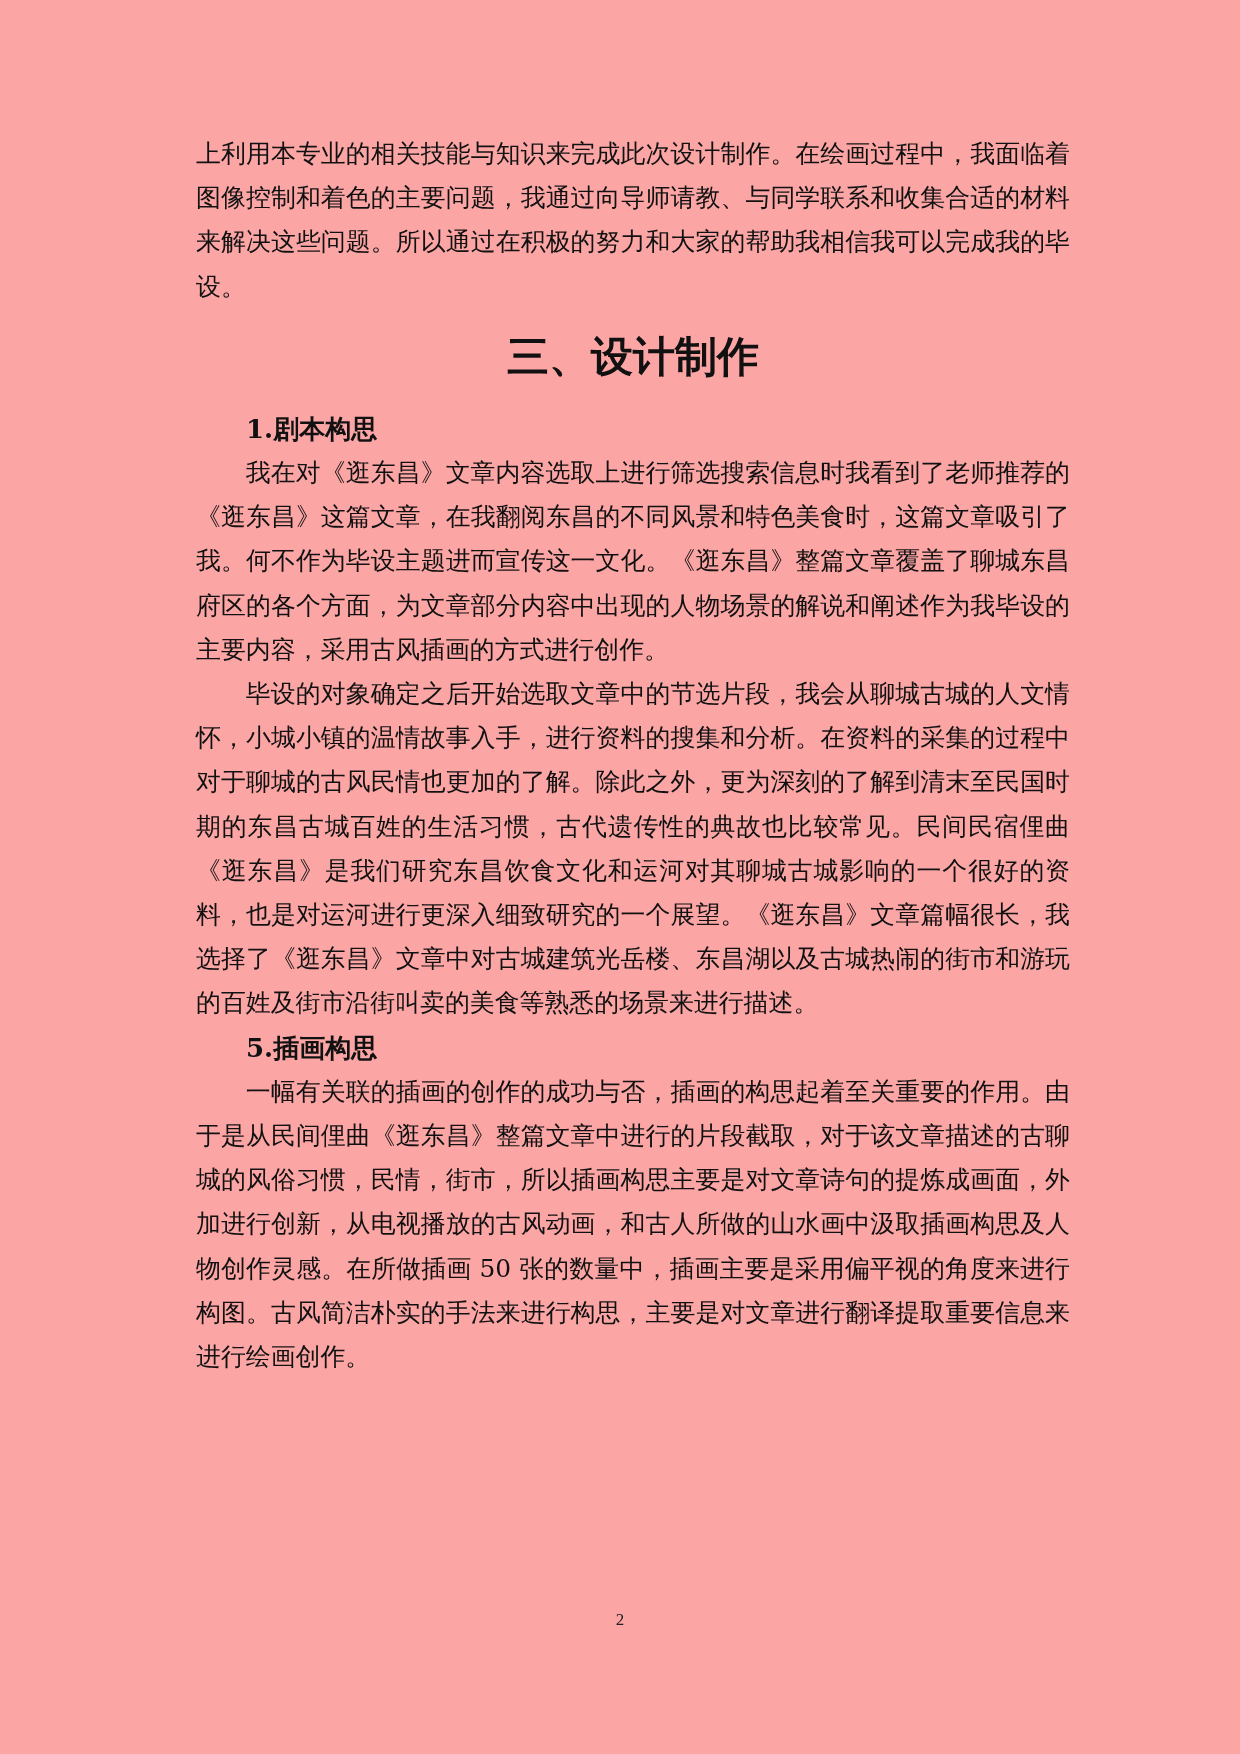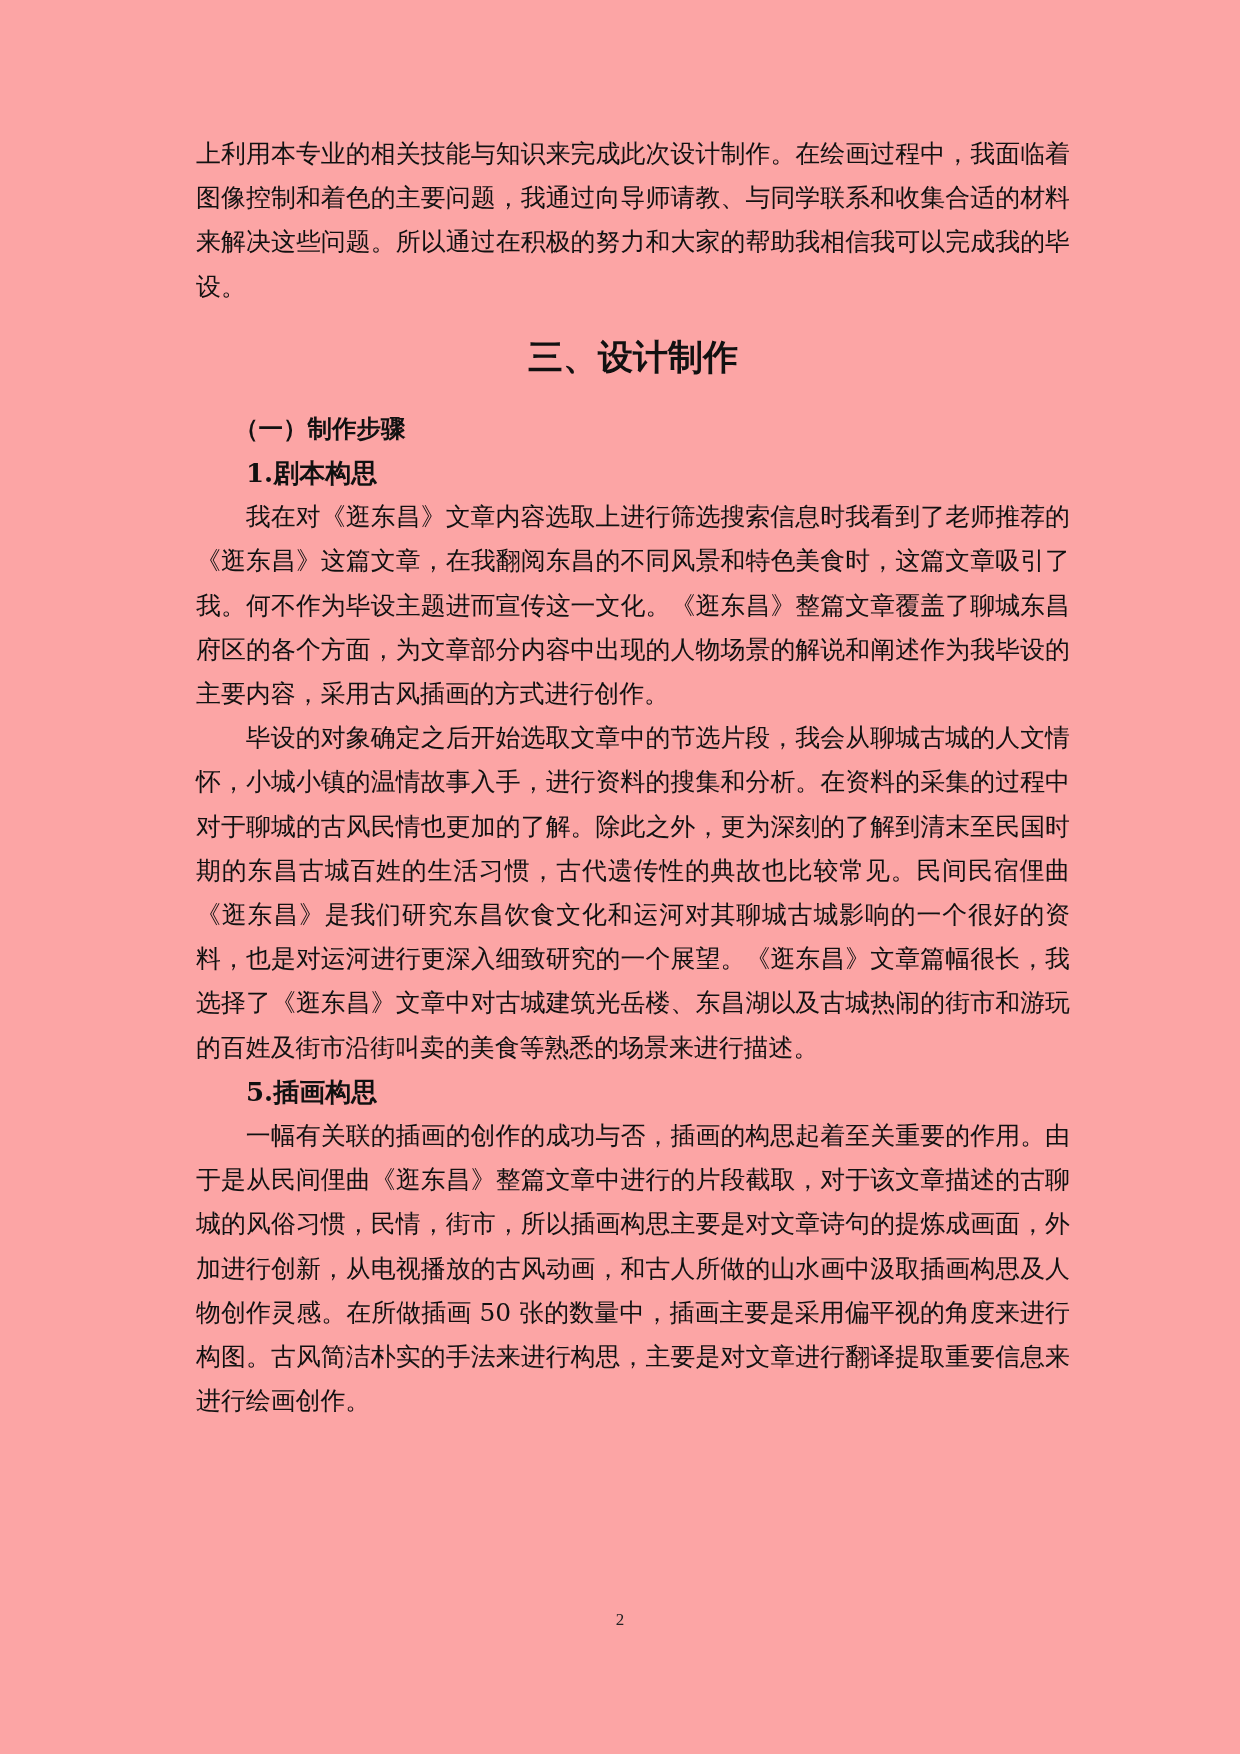--- a/index.html
+++ b/index.html
@@ -37,21 +37,21 @@
       text-align-last: left;
       letter-spacing: 0px;
       word-break: break-all;
     }
     .indent {
       text-indent: 49.8px;
     }
     .chapter-title {
       font-family: "DejaVu Sans", "Liberation Sans", sans-serif;
       font-weight: bold;
-      font-size: 35px;
+      font-size: 42px;
       text-align: center;
       margin: 0;
       height: 88px;
       line-height: 88px;
       margin-top: 4px;
       margin-bottom: 6px;
     }
     .section-title {
       font-family: "DejaVu Sans", "Liberation Sans", sans-serif;
       font-weight: bold;
@@ -79,21 +79,20 @@
   </style>
 </head>
 <body>
 
 <div class="page">
   <div class="content">
     <p class="para">上利用本专业的相关技能与知识来完成此次设计制作。在绘画过程中，我面临着图像控制和着色的主要问题，我通过向导师请教、与同学联系和收集合适的材料来解决这些问题。所以通过在积极的努力和大家的帮助我相信我可以完成我的毕设。</p>
 
     <h1 class="chapter-title">三、设计制作</h1>
 
-    <h2 class="section-title">（一）制作步骤</h2>
 
     <h3 class="sub-title">1.剧本构思</h3>
     <p class="para indent">我在对《逛东昌》文章内容选取上进行筛选搜索信息时我看到了老师推荐的《逛东昌》这篇文章，在我翻阅东昌的不同风景和特色美食时，这篇文章吸引了我。何不作为毕设主题进而宣传这一文化。《逛东昌》整篇文章覆盖了聊城东昌府区的各个方面，为文章部分内容中出现的人物场景的解说和阐述作为我毕设的主要内容，采用古风插画的方式进行创作。</p>
     <p class="para indent">毕设的对象确定之后开始选取文章中的节选片段，我会从聊城古城的人文情怀，小城小镇的温情故事入手，进行资料的搜集和分析。在资料的采集的过程中对于聊城的古风民情也更加的了解。除此之外，更为深刻的了解到清末至民国时期的东昌古城百姓的生活习惯，古代遗传性的典故也比较常见。民间民宿俚曲《逛东昌》是我们研究东昌饮食文化和运河对其聊城古城影响的一个很好的资料，也是对运河进行更深入细致研究的一个展望。《逛东昌》文章篇幅很长，我选择了《逛东昌》文章中对古城建筑光岳楼、东昌湖以及古城热闹的街市和游玩的百姓及街市沿街叫卖的美食等熟悉的场景来进行描述。</p>
 
     <h3 class="sub-title">5.插画构思</h3>
     <p class="para indent">一幅有关联的插画的创作的成功与否，插画的构思起着至关重要的作用。由于是从民间俚曲《逛东昌》整篇文章中进行的片段截取，对于该文章描述的古聊城的风俗习惯，民情，街市，所以插画构思主要是对文章诗句的提炼成画面，外加进行创新，从电视播放的古风动画，和古人所做的山水画中汲取插画构思及人物创作灵感。在所做插画 50 张的数量中，插画主要是采用偏平视的角度来进行构图。古风简洁朴实的手法来进行构思，主要是对文章进行翻译提取重要信息来进行绘画创作。</p>
   </div>
 
   <div class="page-number">2</div>

